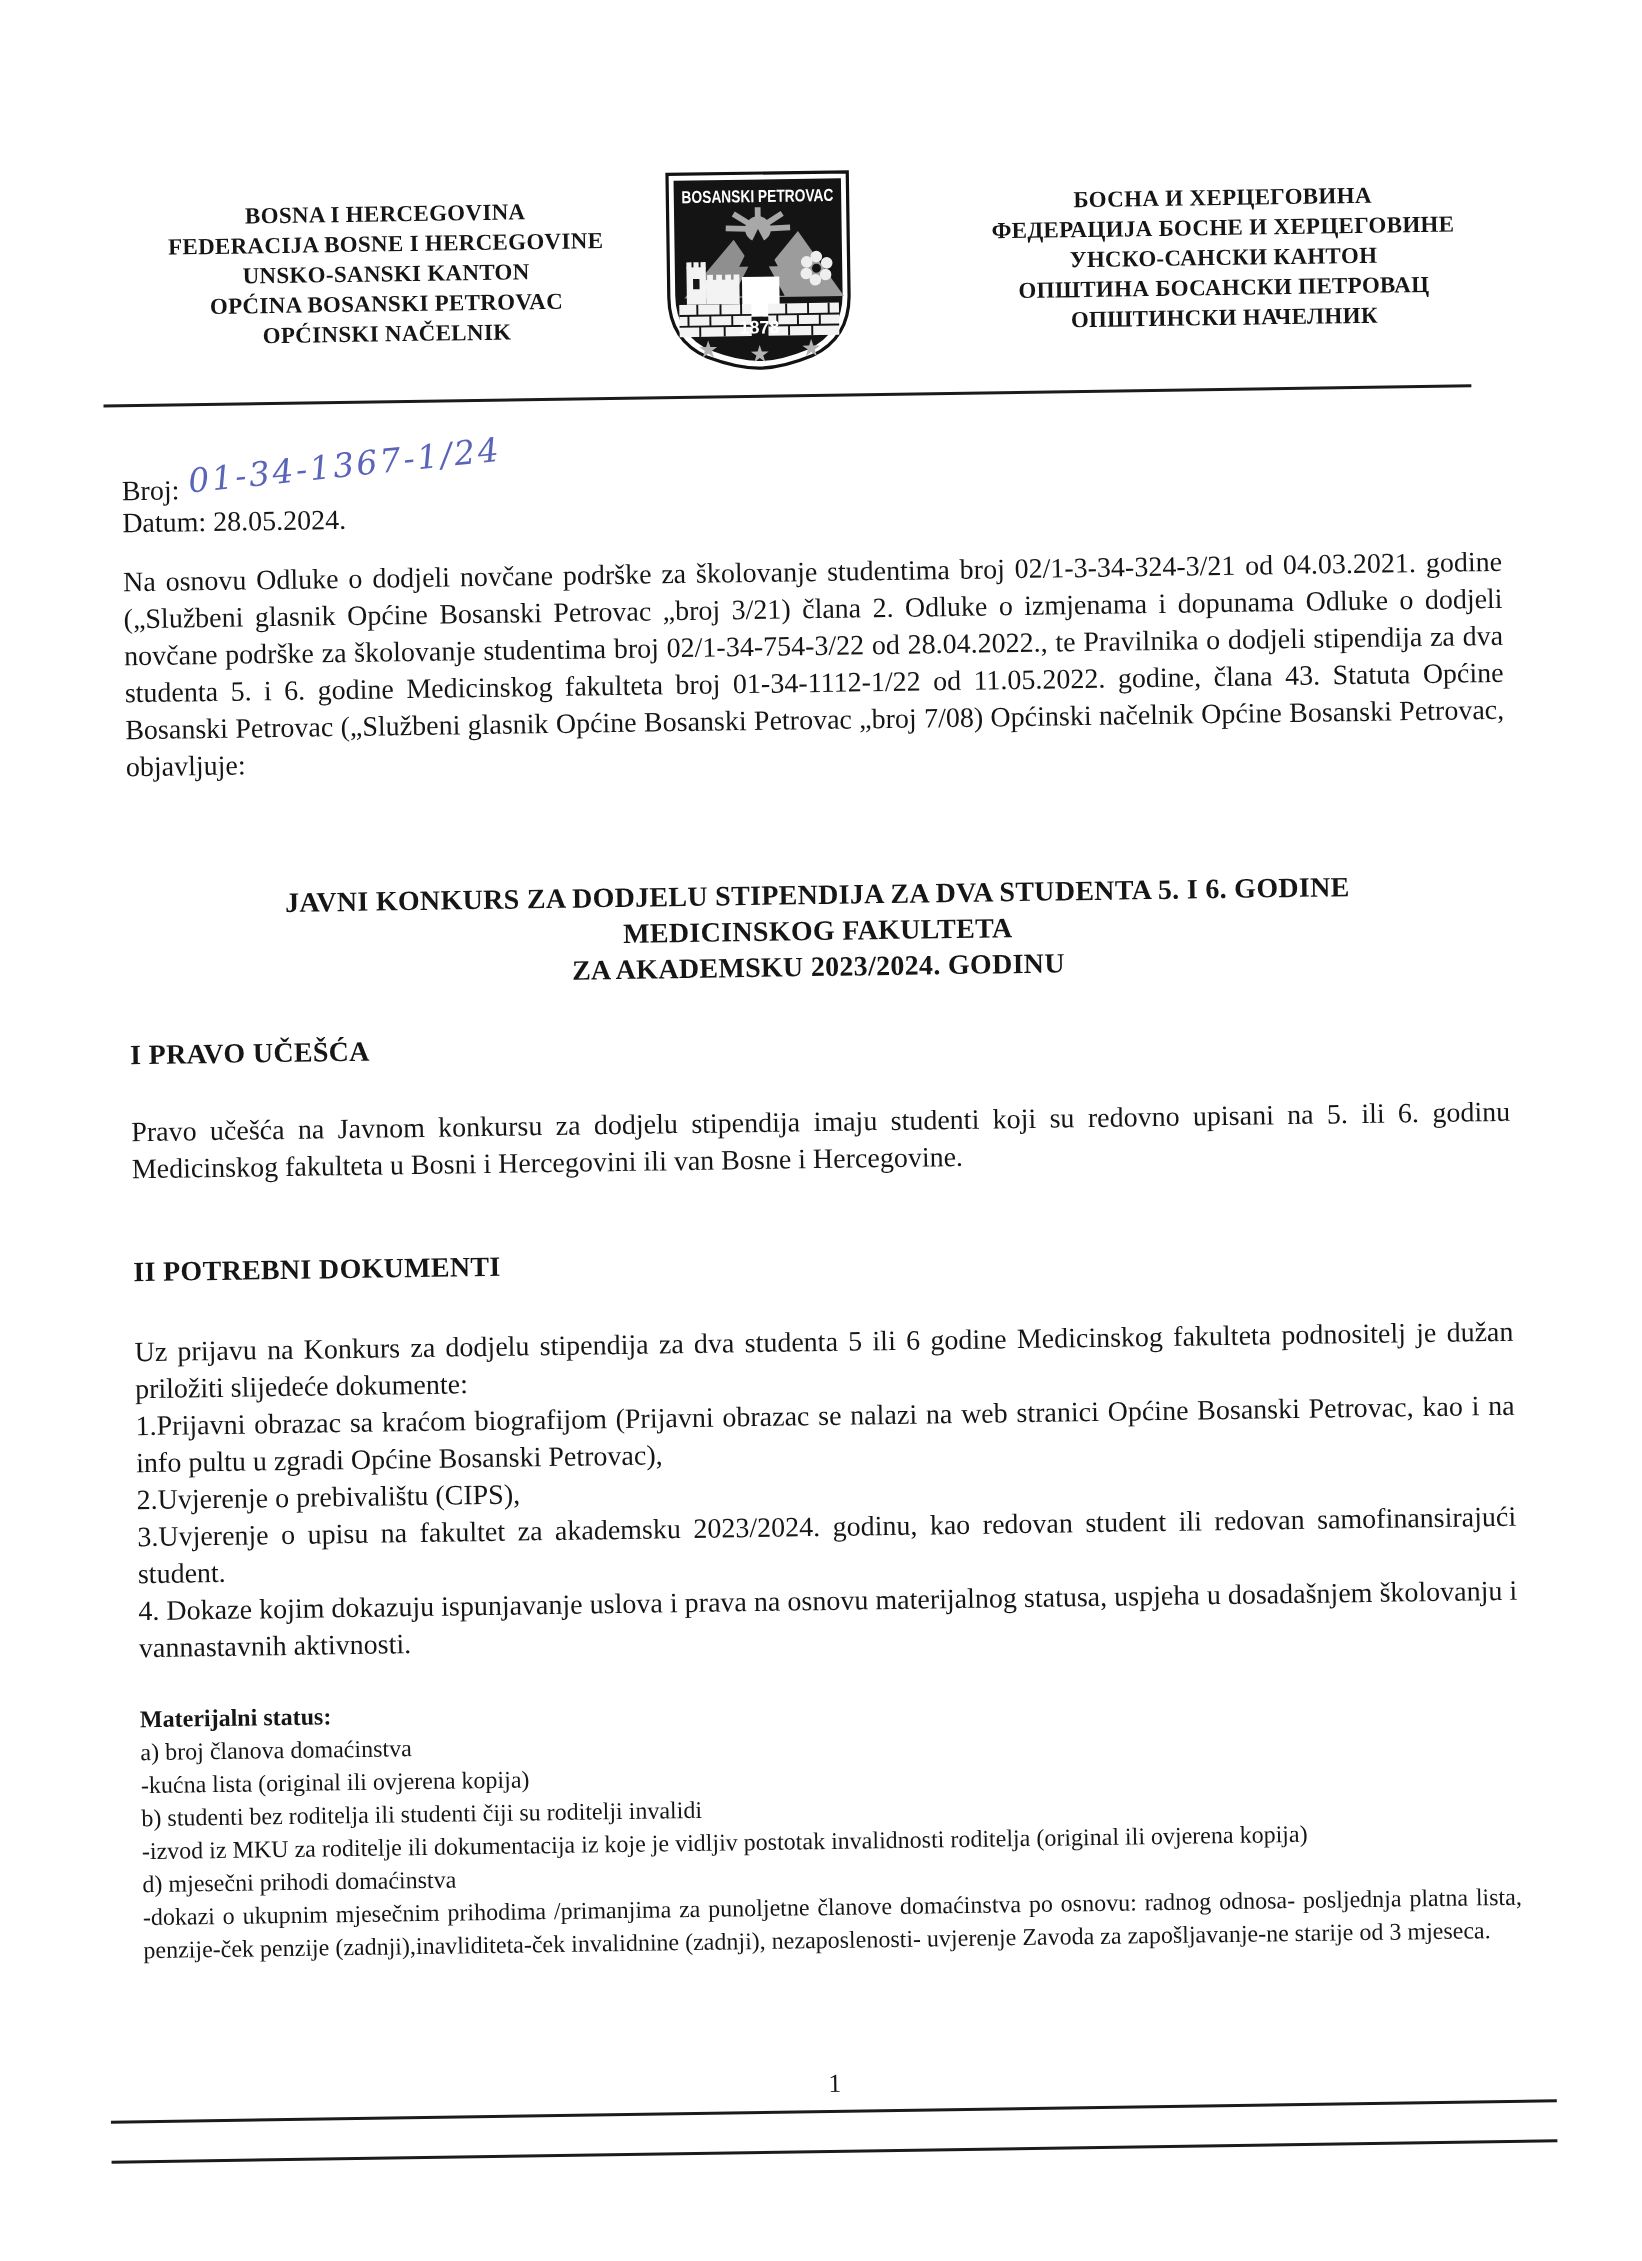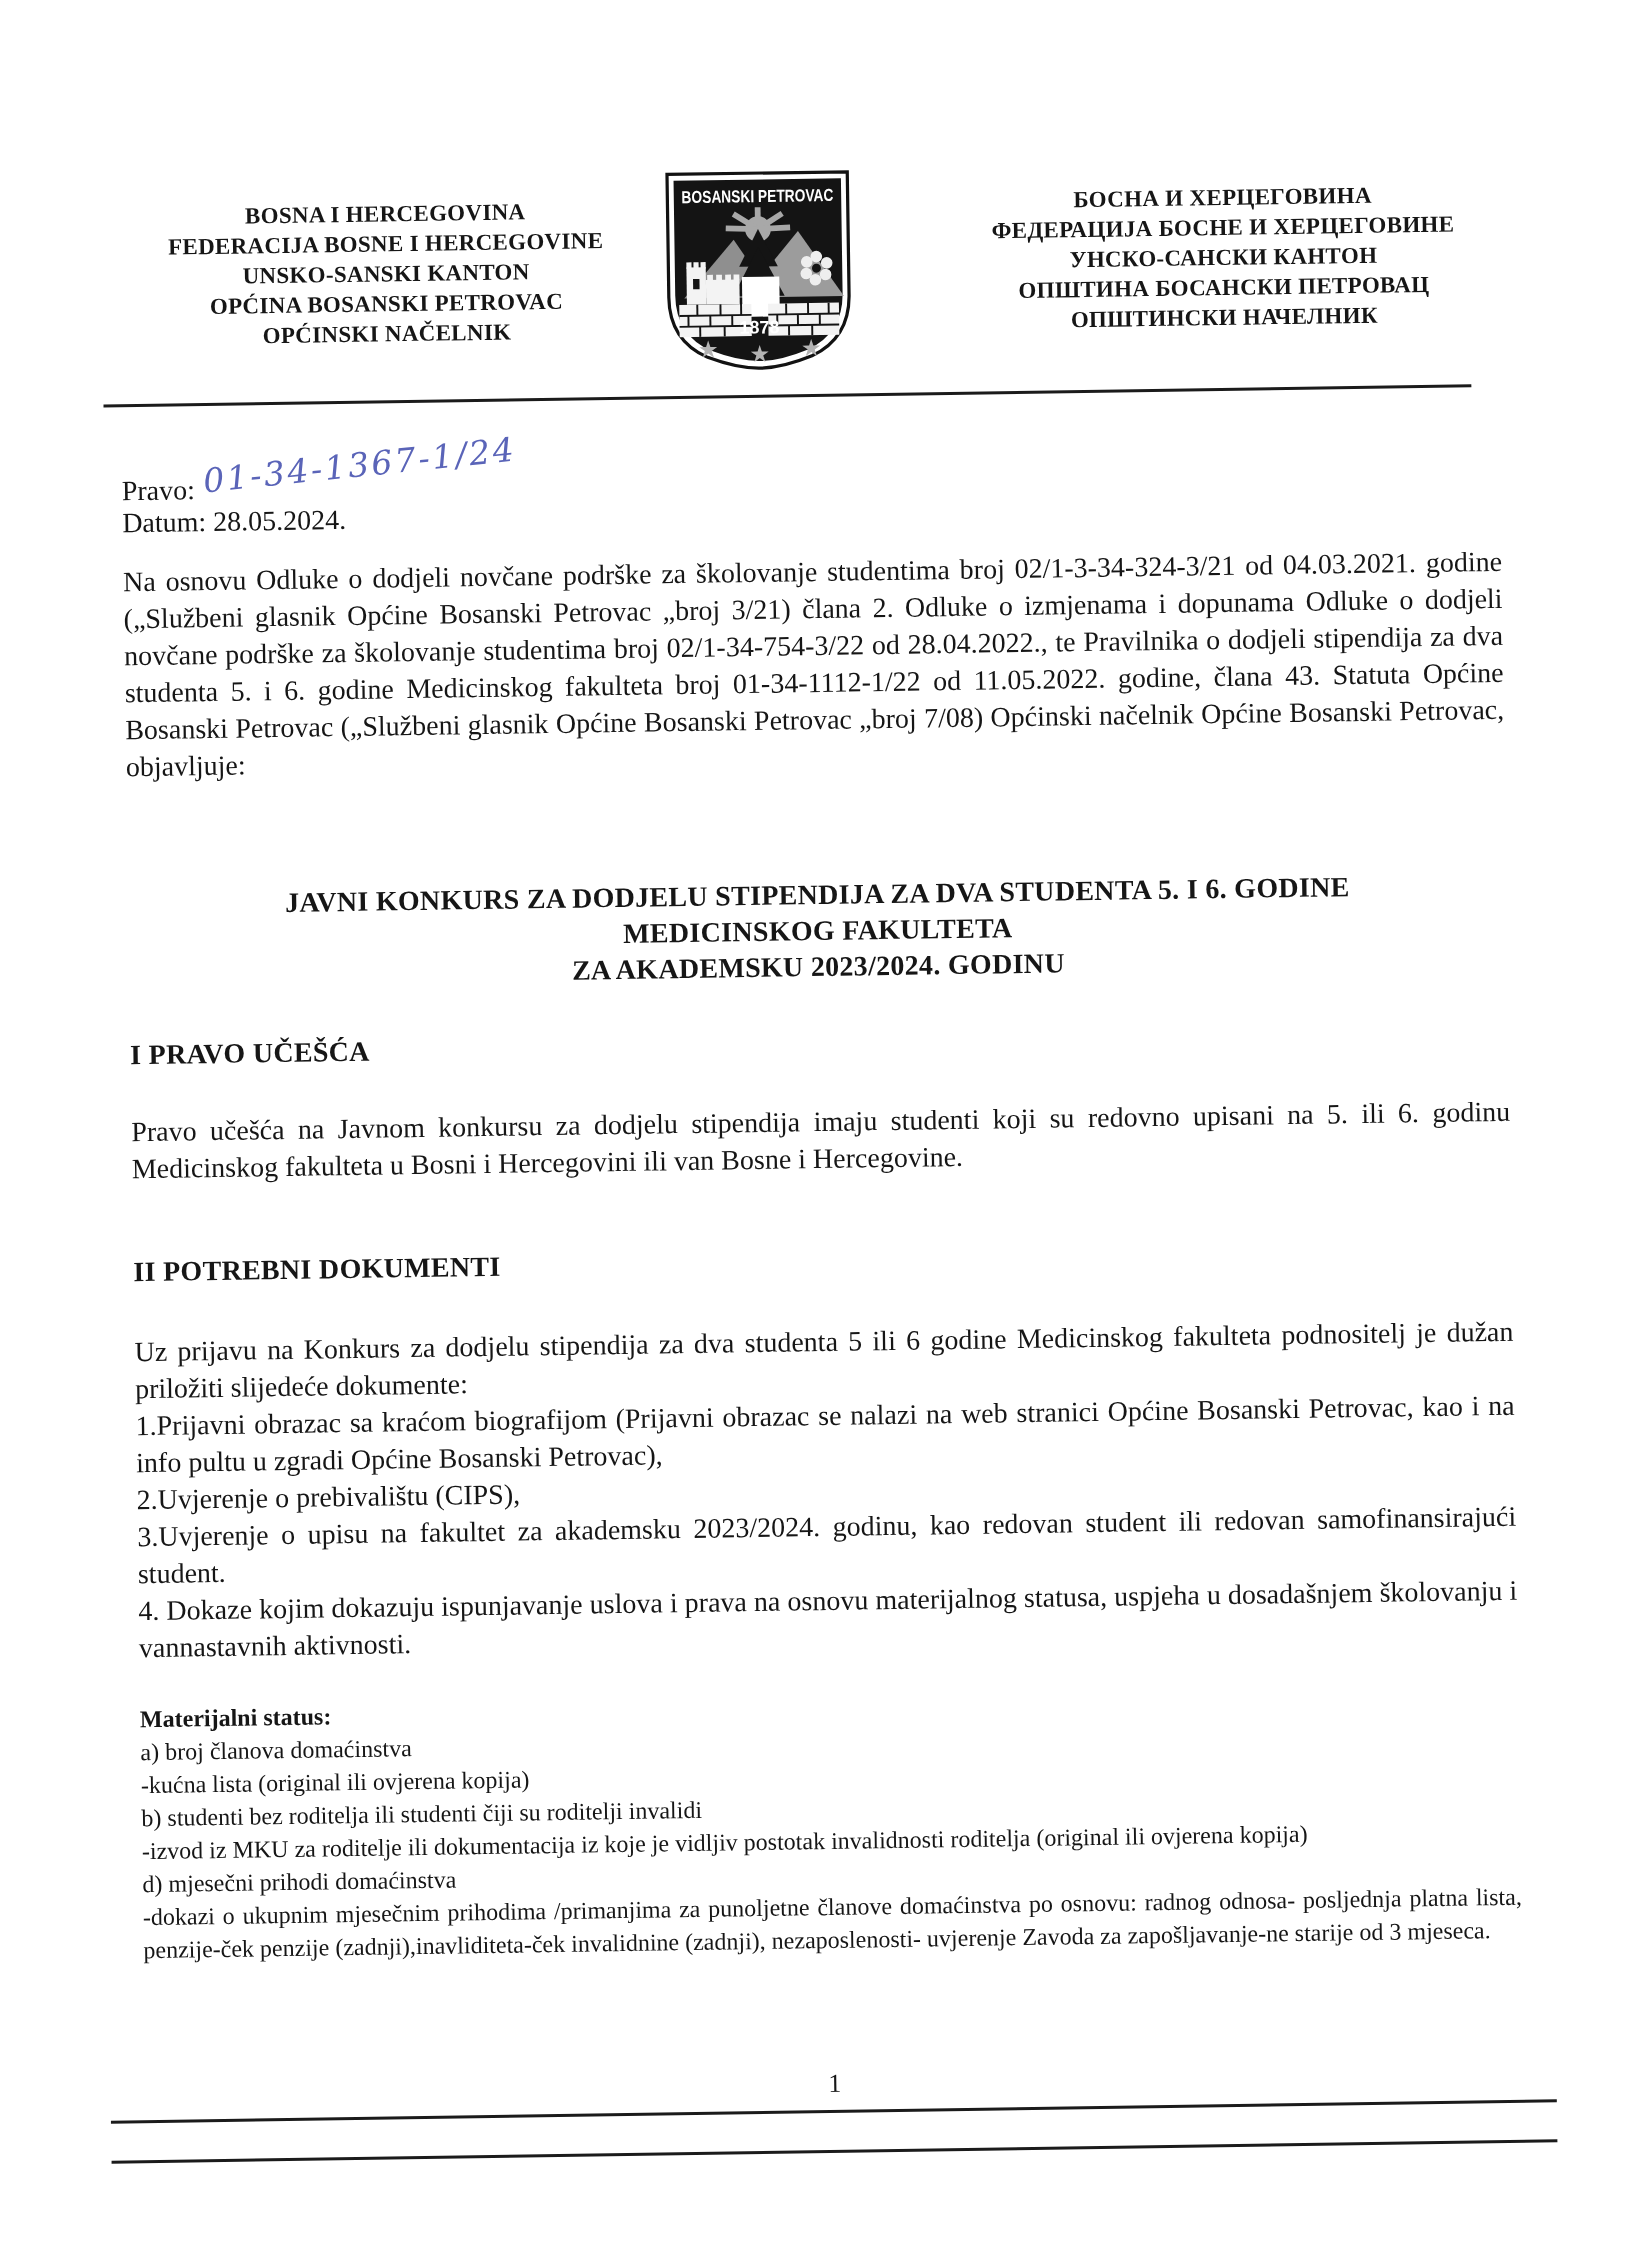--- a/index.html
+++ b/index.html
@@ -183,21 +183,21 @@
     </svg>
 
     <div class="lh-right">БОСНА И ХЕРЦЕГОВИНА
 ФЕДЕРАЦИЈА БОСНЕ И ХЕРЦЕГОВИНЕ
 УНСКО-САНСКИ КАНТОН
 ОПШТИНА БОСАНСКИ ПЕТРОВАЦ
 ОПШТИНСКИ НАЧЕЛНИК</div>
 
     <div class="rule header-rule"></div>
 
-    <p class="broj"><span>Pravo:</span>
+    <p class="broj"><span>Broj:</span>
       <span class="hand">01-34-1367-1/24</span></p>
     <p class="datum">Datum: 28.05.2024.</p>
 
     <p class="body para1">Na osnovu Odluke o dodjeli novčane podrške za školovanje studentima broj 02/1-3-34-324-3/21 od 04.03.2021. godine („Službeni glasnik Općine Bosanski Petrovac „broj 3/21) člana 2. Odluke o izmjenama i dopunama Odluke o dodjeli novčane podrške za školovanje studentima broj 02/1-34-754-3/22 od 28.04.2022., te Pravilnika o dodjeli stipendija za dva studenta 5. i 6. godine Medicinskog fakulteta broj 01-34-1112-1/22 od 11.05.2022. godine, člana 43. Statuta Općine Bosanski Petrovac („Službeni glasnik Općine Bosanski Petrovac „broj 7/08) Općinski načelnik Općine Bosanski Petrovac, objavljuje:</p>
 
     <h1 class="doc-title">JAVNI KONKURS ZA DODJELU STIPENDIJA ZA DVA STUDENTA 5. I 6. GODINE
 MEDICINSKOG FAKULTETA
 ZA AKADEMSKU 2023/2024. GODINU</h1>
 
     <h2 class="sec-head s1h">I PRAVO UČEŠĆA</h2>

